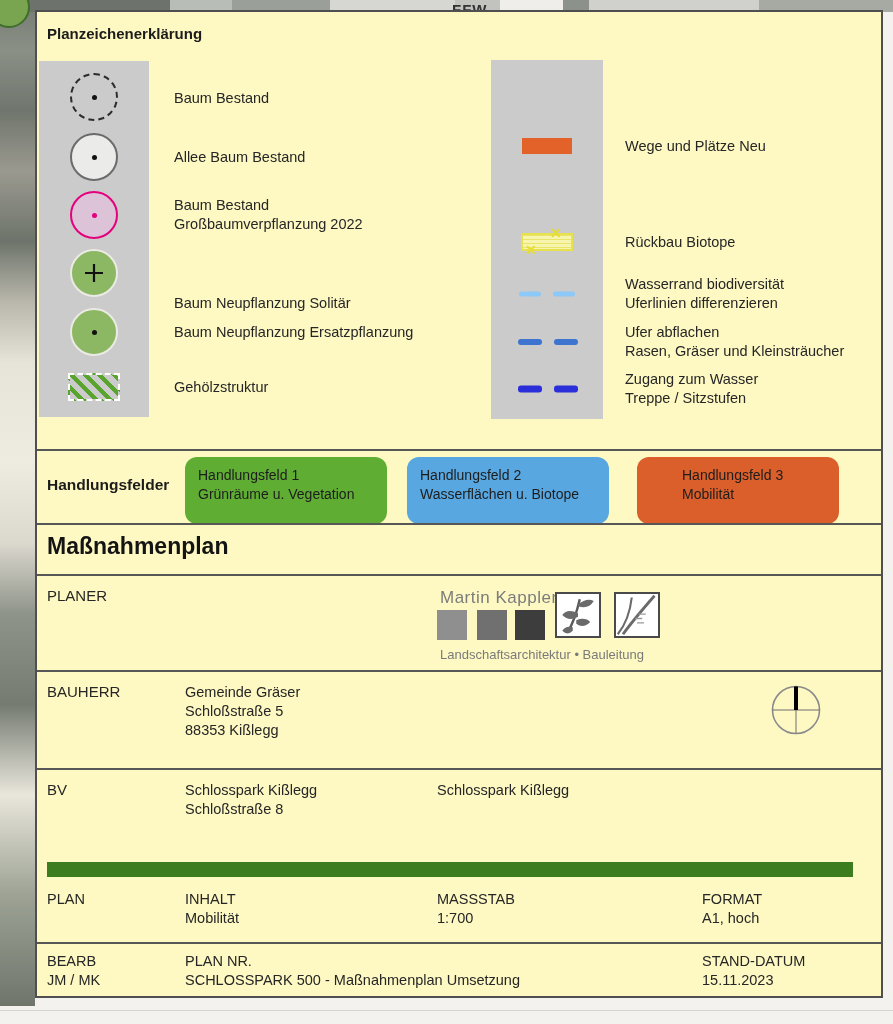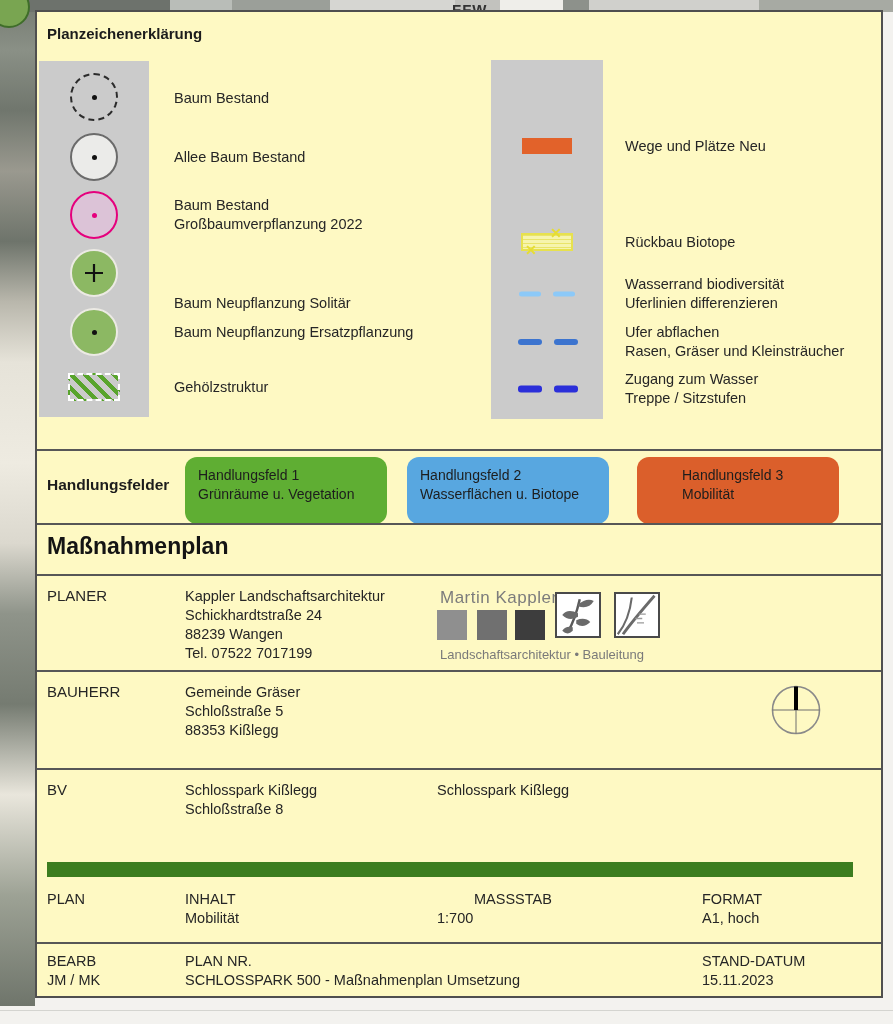--- a/index.html
+++ b/index.html
@@ -203,26 +203,20 @@
   <div class="abs hf-btn" style="left: 600px; top: 445px; padding-left: 45px; background-color: rgb(219, 95, 43);">
     <div>Handlungsfeld 3</div>
     <div>Mobilität</div>
   </div>
 
   <div class="abs divider" style="top:511px;"></div>
   <div class="abs big-title" style="left:10px;top:521px;">Maßnahmenplan</div>
   <div class="abs divider" style="top:562px;"></div>
 
   <div class="abs rowlabel" style="left:10px;top:575px;">PLANER</div>
-  <div class="abs txt lbl" style="left:148px;top:575px;">
-    <span>Kappler Landschaftsarchitektur</span>
-    <span>Schickhardtstraße 24</span>
-    <span>88239 Wangen</span>
-    <span>Tel. 07522 7017199</span>
-  </div>
 
   <div class="abs" style="left:400px;top:576px;width:240px;height:74px;">
     <div class="abs logo-name" style="left:3px;top:0;">Martin Kappler</div>
     <div class="abs sq sq1" style="left:0;top:22px;"></div>
     <div class="abs sq sq2" style="left:40px;top:22px;"></div>
     <div class="abs sq sq3" style="left:78px;top:22px;"></div>
     <div class="abs logo-box" style="left:118px;top:4px;">
       <svg width="42" height="42" viewBox="0 0 24 24">
         <path d="M6 22 C9 17 11 12 13 3" stroke="#5a5a5a" stroke-width="1.4" fill="none"></path>
         <path d="M12 6 q5 -4 9 -2 q-3 5 -9 3 z" fill="#6a6a6a"></path>
@@ -264,21 +258,21 @@
   </div>
   <div class="abs txt lbl" style="left:400px;top:769px;">
     <span>Schlosspark Kißlegg</span>
   </div>
 
   <div class="abs green-bar" style="left: 10px; top: 850px; width: 806px; background-color: rgb(60, 125, 31);"></div>
 
   <div class="abs txt" style="left:10px;top:878px;">PLAN</div>
   <div class="abs txt" style="left:148px;top:878px;">INHALT</div>
   <div class="abs txt" style="left:148px;top:897px;">Mobilität</div>
-  <div class="abs txt" style="left:400px;top:878px;margin-left:37px;">MASSSTAB</div>
+  <div class="abs txt" style="left:400px;top:878px;">MASSSTAB</div>
   <div class="abs txt" style="left:400px;top:897px;">1:700</div>
   <div class="abs txt" style="left:665px;top:878px;">FORMAT</div>
   <div class="abs txt" style="left:665px;top:897px;">A1, hoch</div>
 
   <div class="abs divider" style="top:930px;"></div>
   <div class="abs txt" style="left:10px;top:940px;">BEARB</div>
   <div class="abs txt" style="left:10px;top:959px;">JM / MK</div>
   <div class="abs txt" style="left:148px;top:940px;">PLAN NR.</div>
   <div class="abs txt" style="left:148px;top:959px;">SCHLOSSPARK 500 - Maßnahmenplan Umsetzung</div>
   <div class="abs txt" style="left:665px;top:940px;">STAND-DATUM</div>

